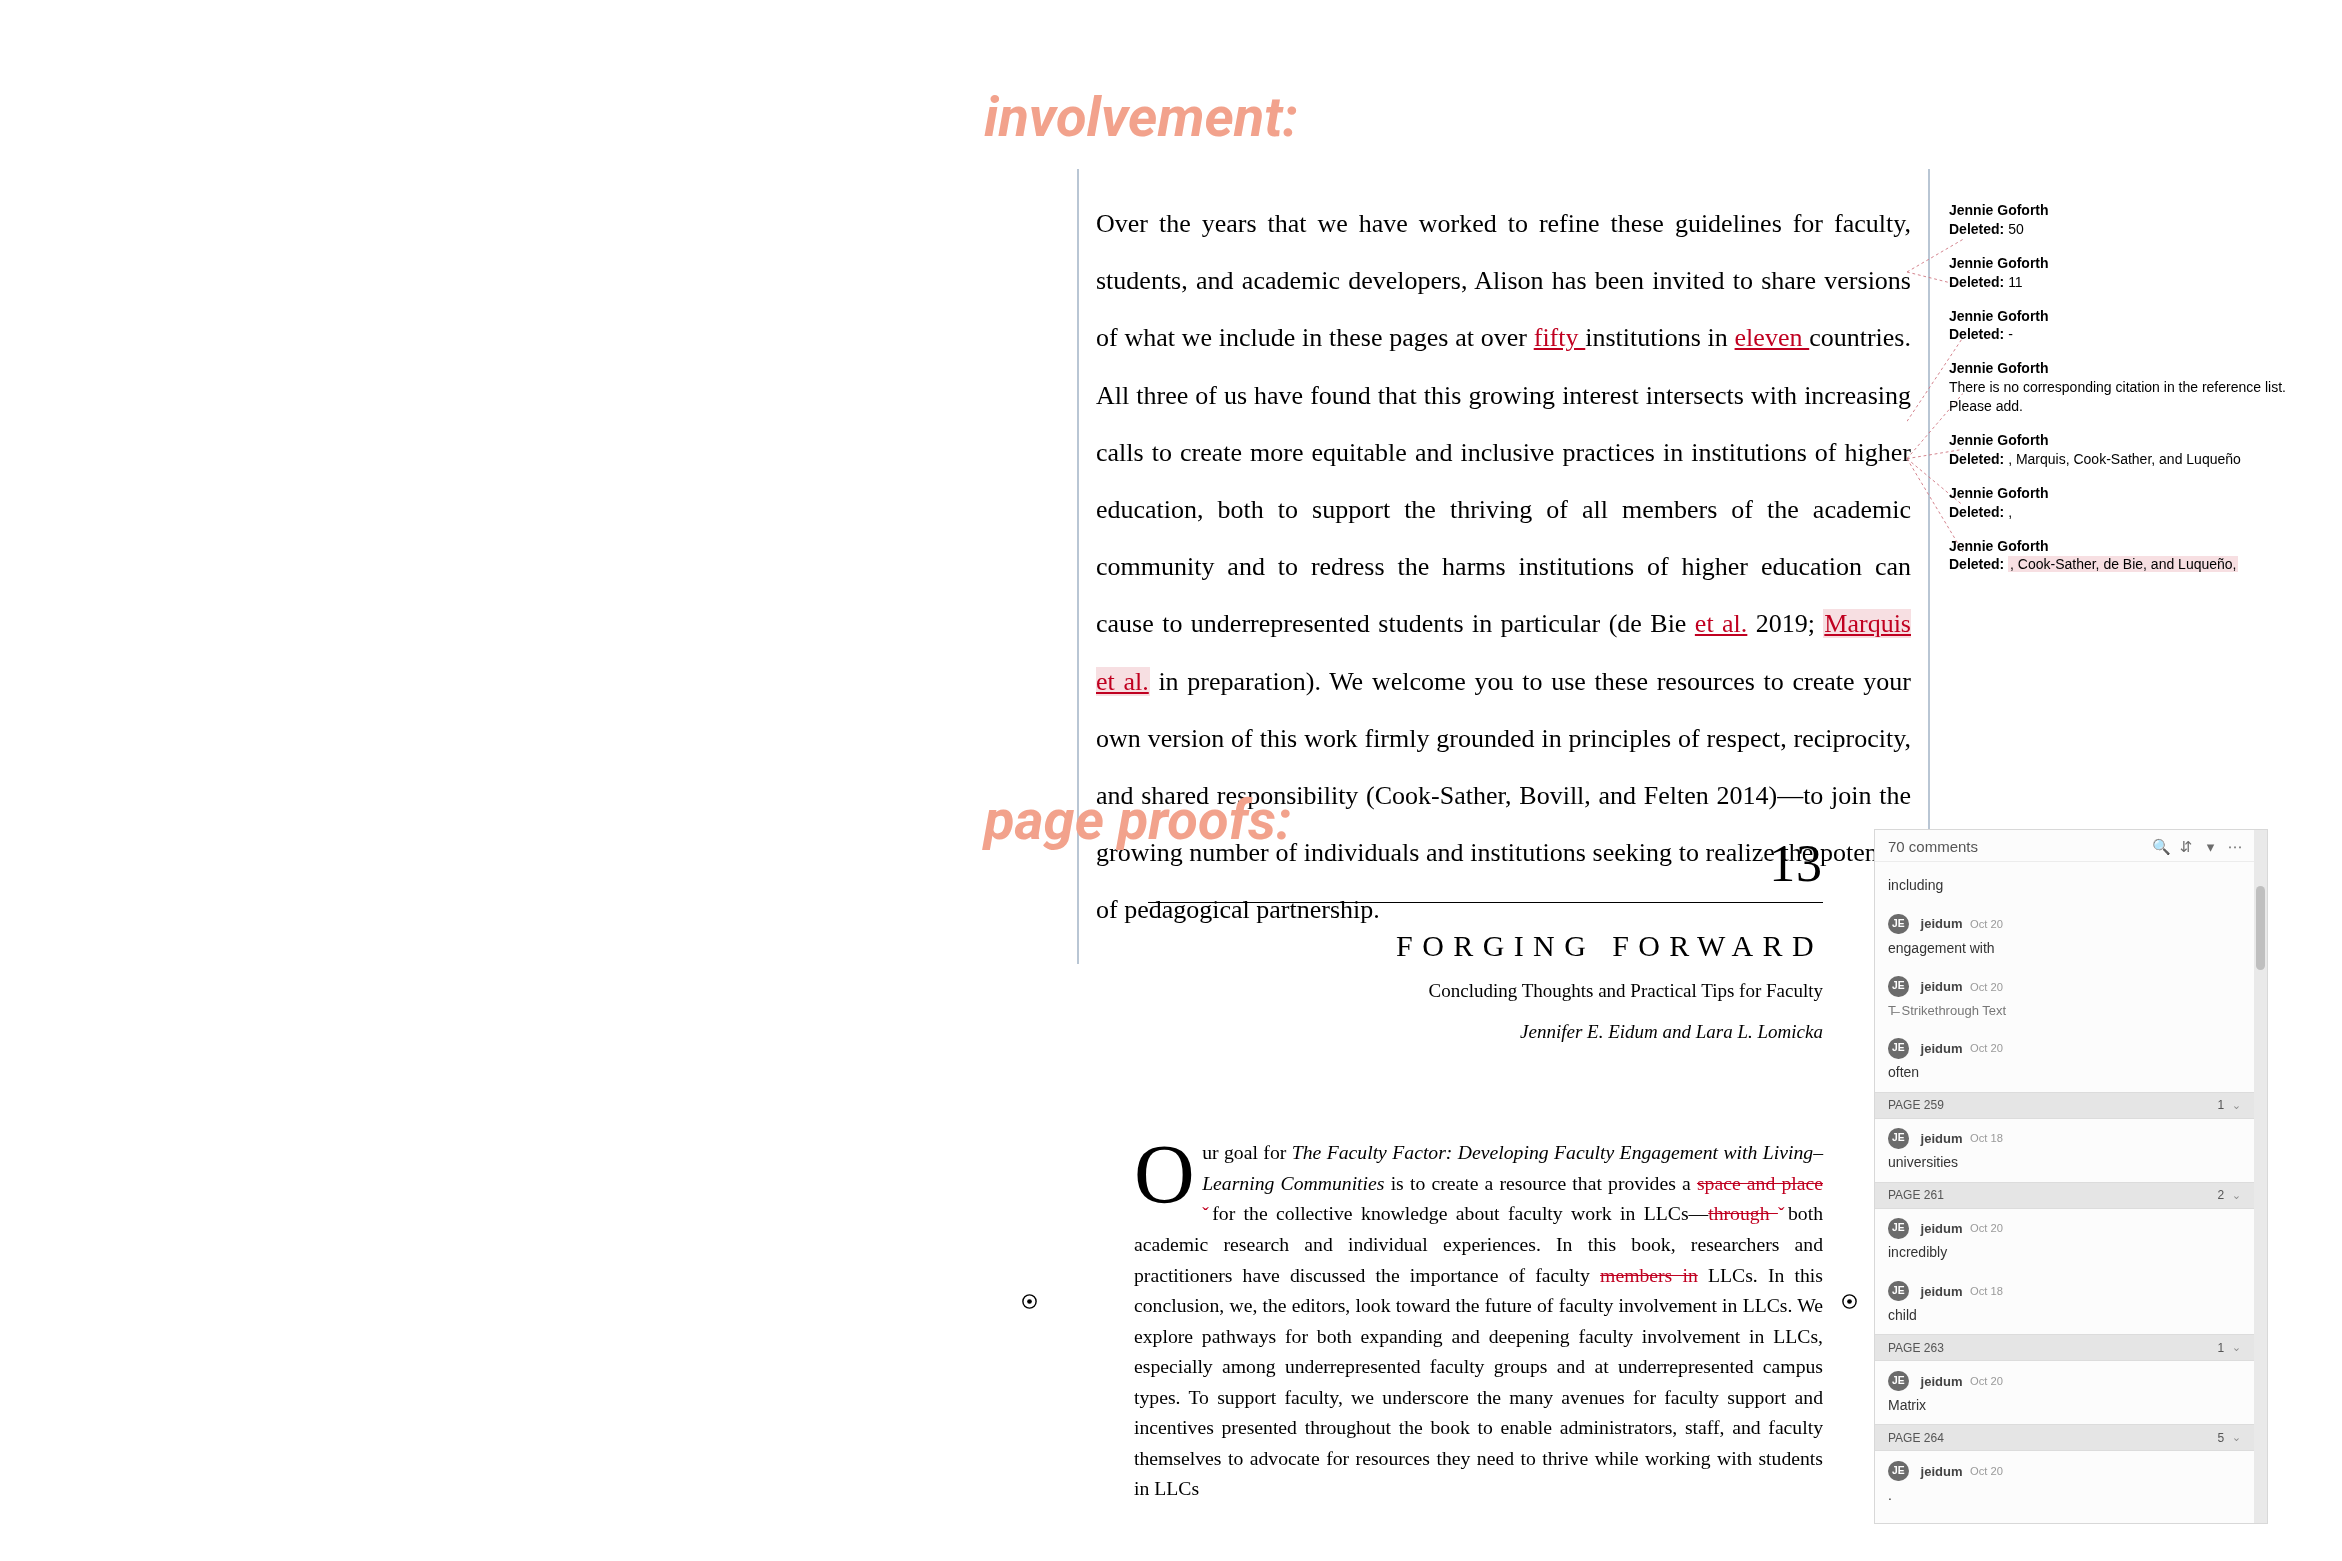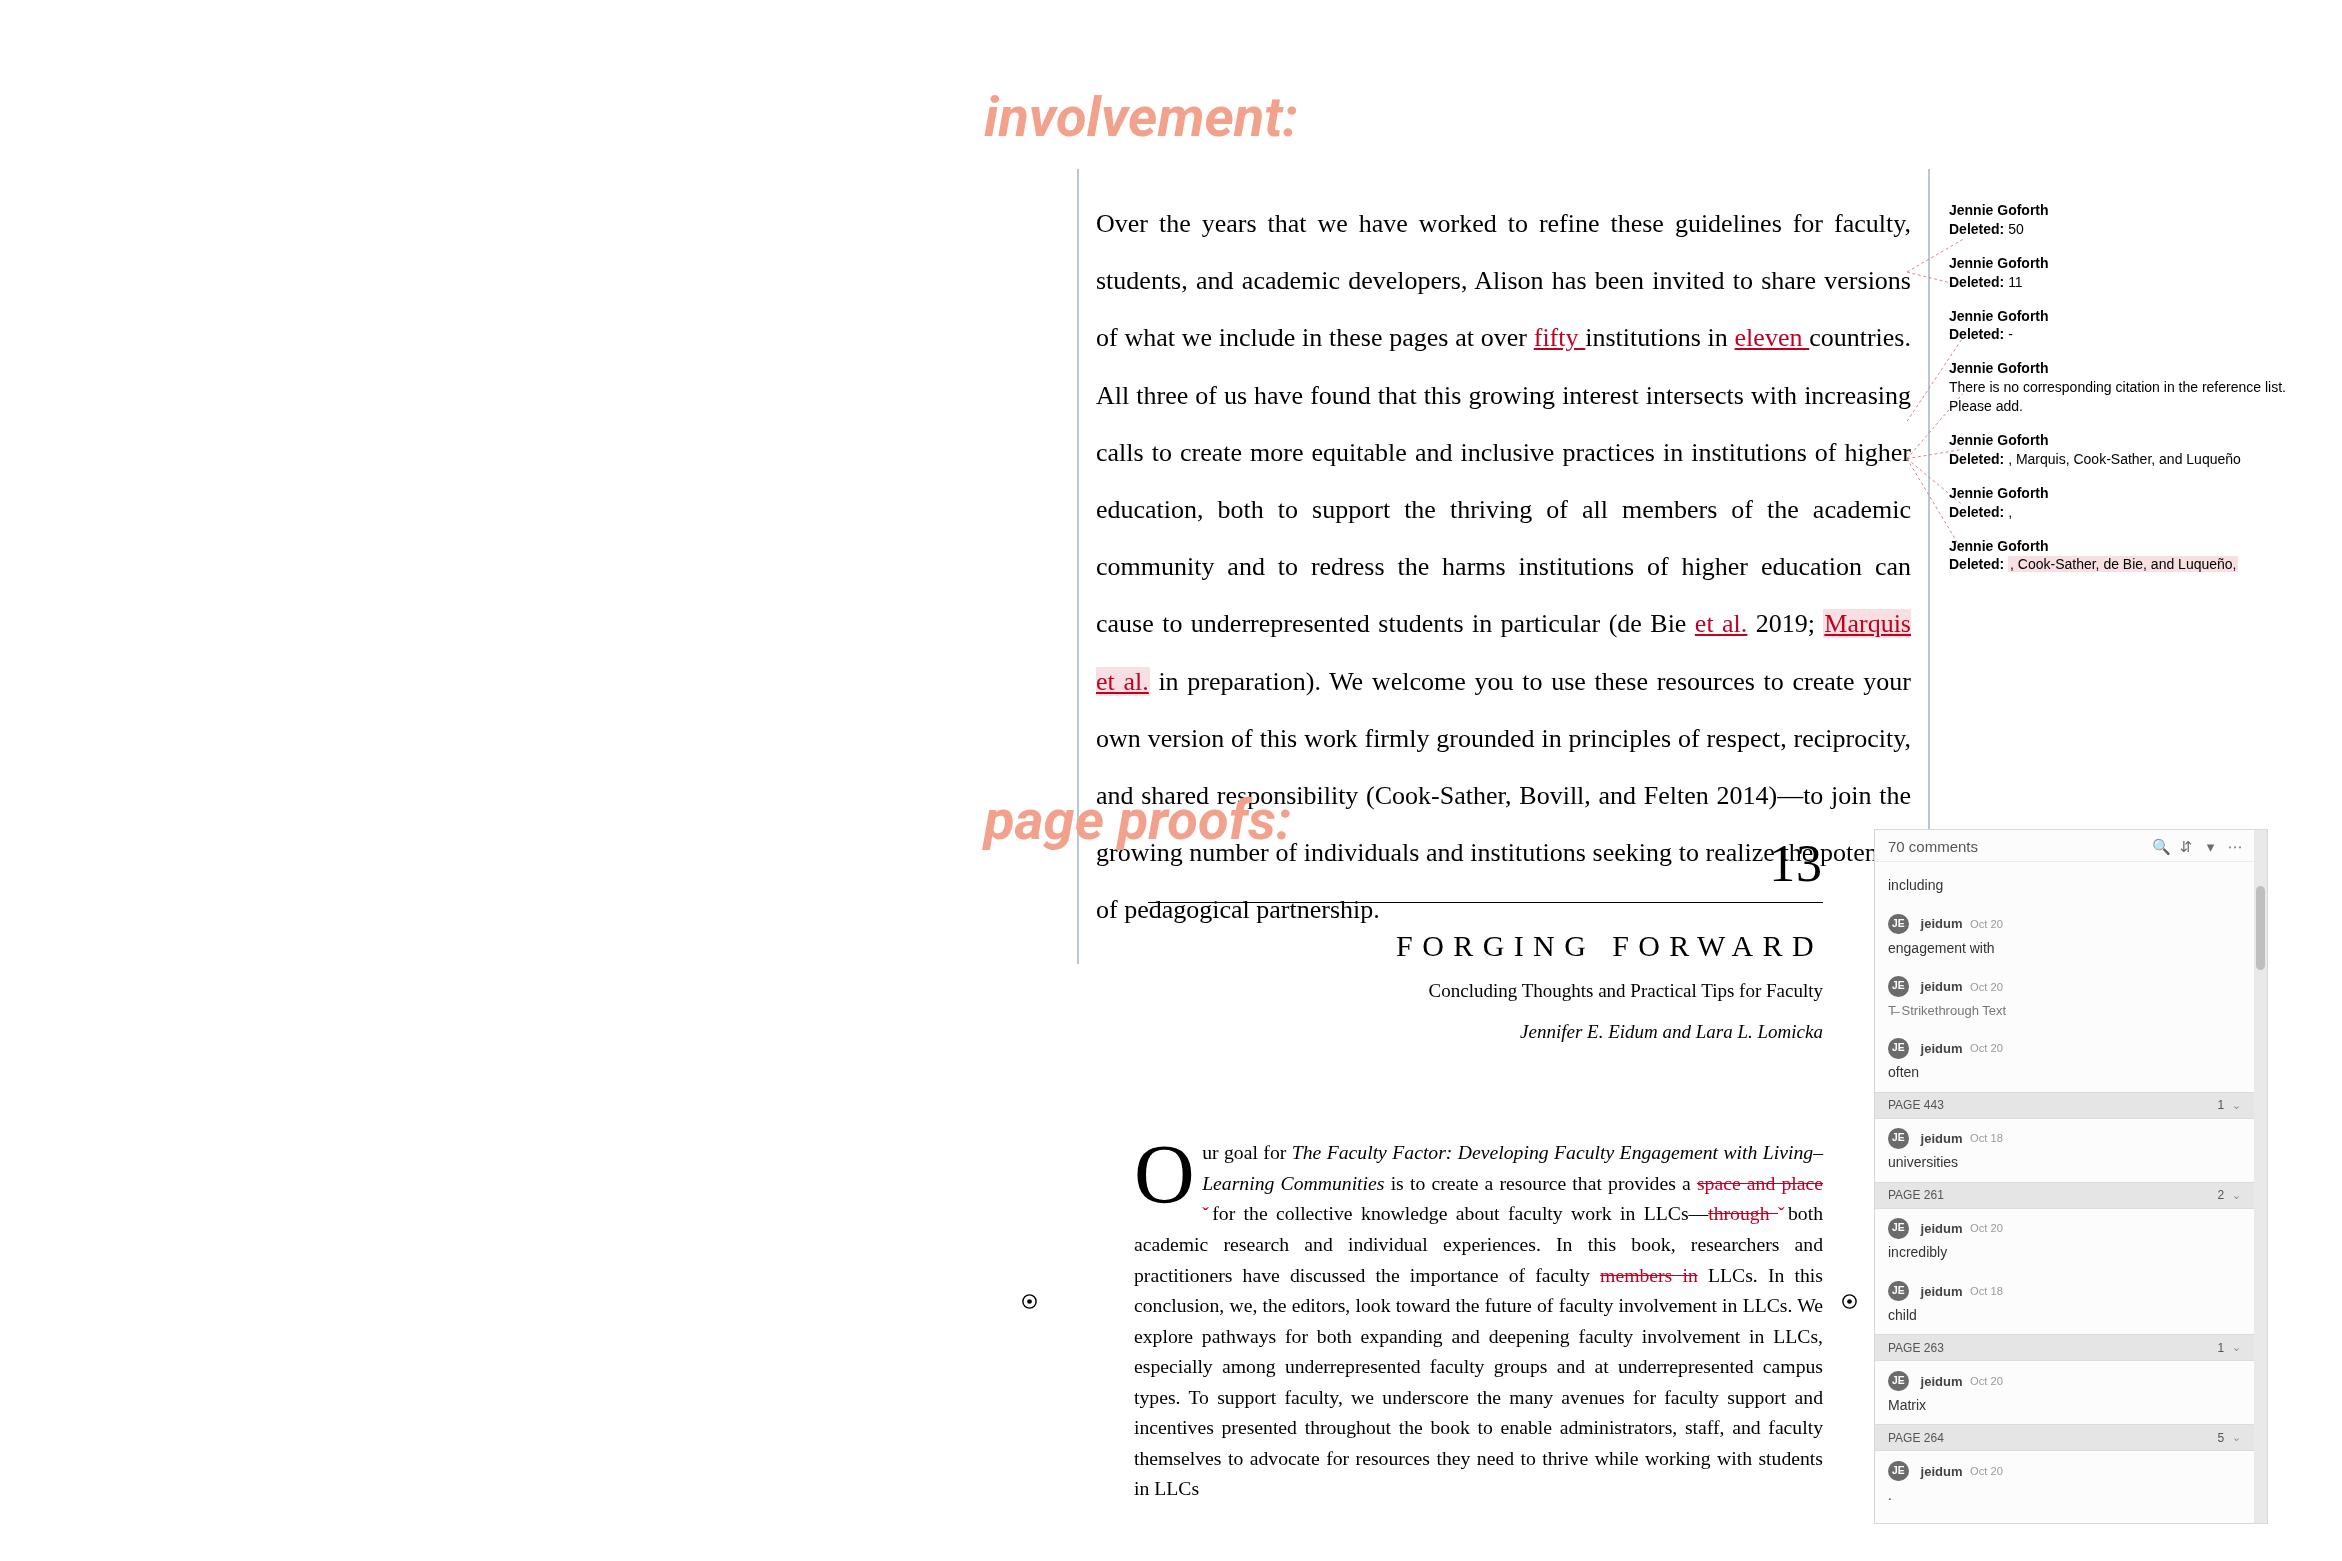--- a/index.html
+++ b/index.html
@@ -373,21 +373,21 @@
           </div></div>
         <div class="pc-row">
           <div class="who">
             <div class="avatar">JE</div>
             <span class="uname">jeidum</span>
             <span class="date">Oct 20</span>
           </div>
           <div class="txt">often</div>
         </div>
         <div class="pc-page" style="position: relative;">
-          <span>PAGE 443</span>
+          <span>PAGE 259</span>
           <span class="spacer"></span>
           <span class="count">1</span>
           <span class="chev">⌄</span>
         </div>
         <div class="pc-row">
           <div class="who">
             <div class="avatar">JE</div>
             <span class="uname">jeidum</span>
             <span class="date">Oct 18</span>
           </div>

